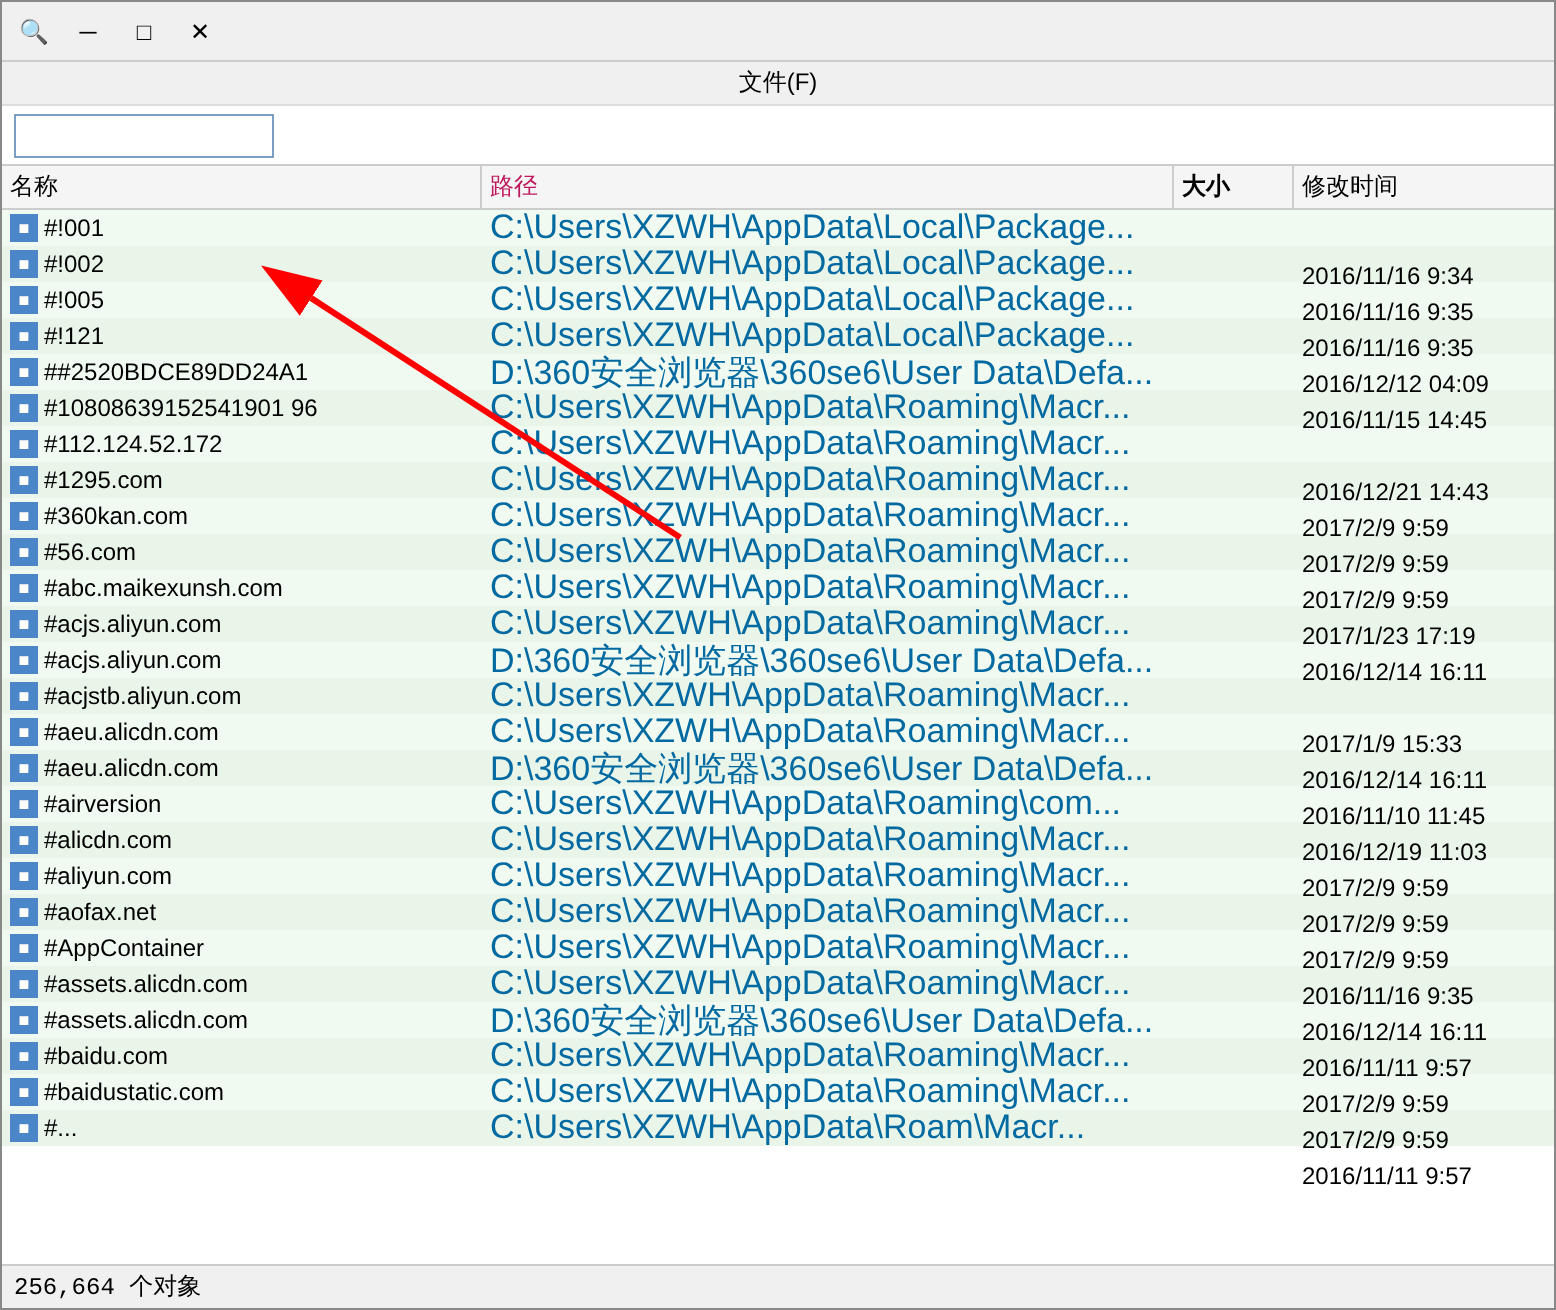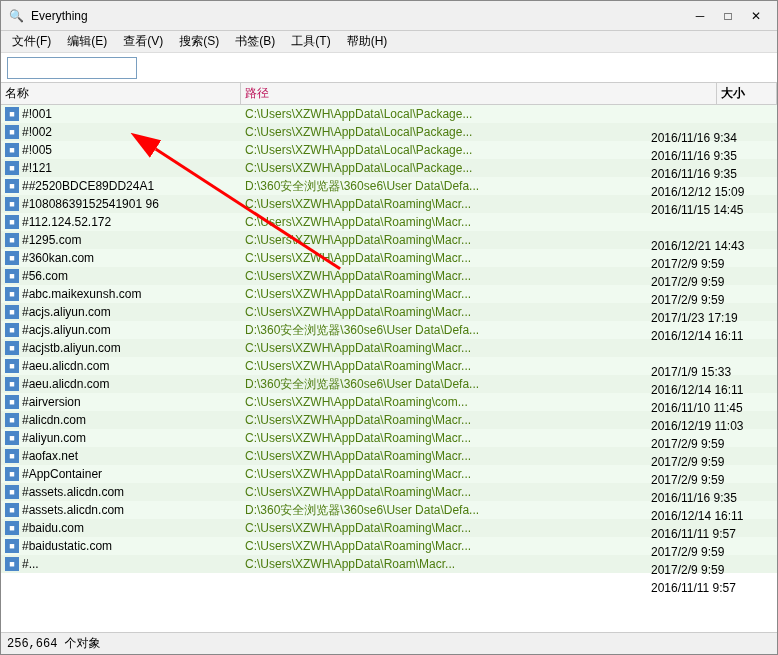--- a/index.html
+++ b/index.html
@@ -55,22 +55,23 @@
       display: flex;
       align-items: center;
       justify-content: center;
       color: #000;
     }
     .menu-bar {
       background: #f0f0f0;
       height: 22px;
       display: flex;
       align-items: center;
-      padding: 0 3px;
+      padding: 0 16px;
       border-bottom: 1px solid #ddd;
+      flex-direction: column;
     }
     .menu-item {
       padding: 2px 8px;
       cursor: pointer;
       font-size: 12px;
       color: #000;
     }
     .search-bar {
       background: #fff;
       height: 30px;
@@ -171,22 +172,22 @@
       background: #4a86c8;
       display: inline-block;
       font-size: 9px;
       color: #fff;
       text-align: center;
       line-height: 14px;
     }
     .file-cell-path {
       flex: 1;
       padding-left: 4px;
-      font-size: 12px;
-      color: #4d7c0f;
+      font-size: 17px;
+      color: #0369a1;
       white-space: nowrap;
       overflow: hidden;
       text-overflow: ellipsis;
       height: 100%;
       display: flex;
       align-items: center;
     }
     .file-cell-size {
       width: 60px;
       padding-left: 4px;
@@ -232,21 +233,20 @@
       pointer-events: none;
     }
   </style>
 </head>
 <body>
 
 <div class="window">
 
   <div class="title-bar">
     <span class="title-bar-icon">🔍</span>
-    <span class="title-bar-title">Everything</span>
     <div class="title-bar-controls">
       <button class="title-btn">─</button>
       <button class="title-btn">□</button>
       <button class="title-btn close">✕</button>
     </div>
   </div>
 
   <div class="menu-bar">
   <div class="menu-item">文件(F)</div>
       <div class="menu-item">编辑(E)</div>
@@ -258,20 +258,21 @@
     </div>
 
   <div class="search-bar">
     <input class="search-input" type="text" placeholder="" style="">
   </div>
 
   <div class="column-header">
     <div class="col-name">名称</div>
     <div class="col-path">路径</div>
     <div class="col-size">大小</div>
+    <div class="col-modified">修改时间</div>
   </div>
 
   <div class="file-list" style="position:relative;">
     <div id="file-rows-container">
         <div class="file-row">
           <div class="file-cell-name">
             <span class="file-icon">■</span>
             <span>#!001</span>
           </div>
           <div class="file-cell-path">C:\Users\XZWH\AppData\Local\Package...</div>
@@ -296,21 +297,21 @@
           <div class="file-cell-size"></div>
           <div class="file-cell-modified">2016/11/16 9:35</div>
         </div>
         <div class="file-row">
           <div class="file-cell-name">
             <span class="file-icon">■</span>
             <span>#!121</span>
           </div>
           <div class="file-cell-path">C:\Users\XZWH\AppData\Local\Package...</div>
           <div class="file-cell-size"></div>
-          <div class="file-cell-modified">2016/12/12 15:09</div>
+          <div class="file-cell-modified">2016/12/12 04:09</div>
         </div>
         <div class="file-row">
           <div class="file-cell-name">
             <span class="file-icon">■</span>
             <span>##2520BDCE89DD24A1</span>
           </div>
           <div class="file-cell-path">D:\360安全浏览器\360se6\User Data\Defa...</div>
           <div class="file-cell-size"></div>
           <div class="file-cell-modified">2016/11/15 14:45</div>
         </div>

